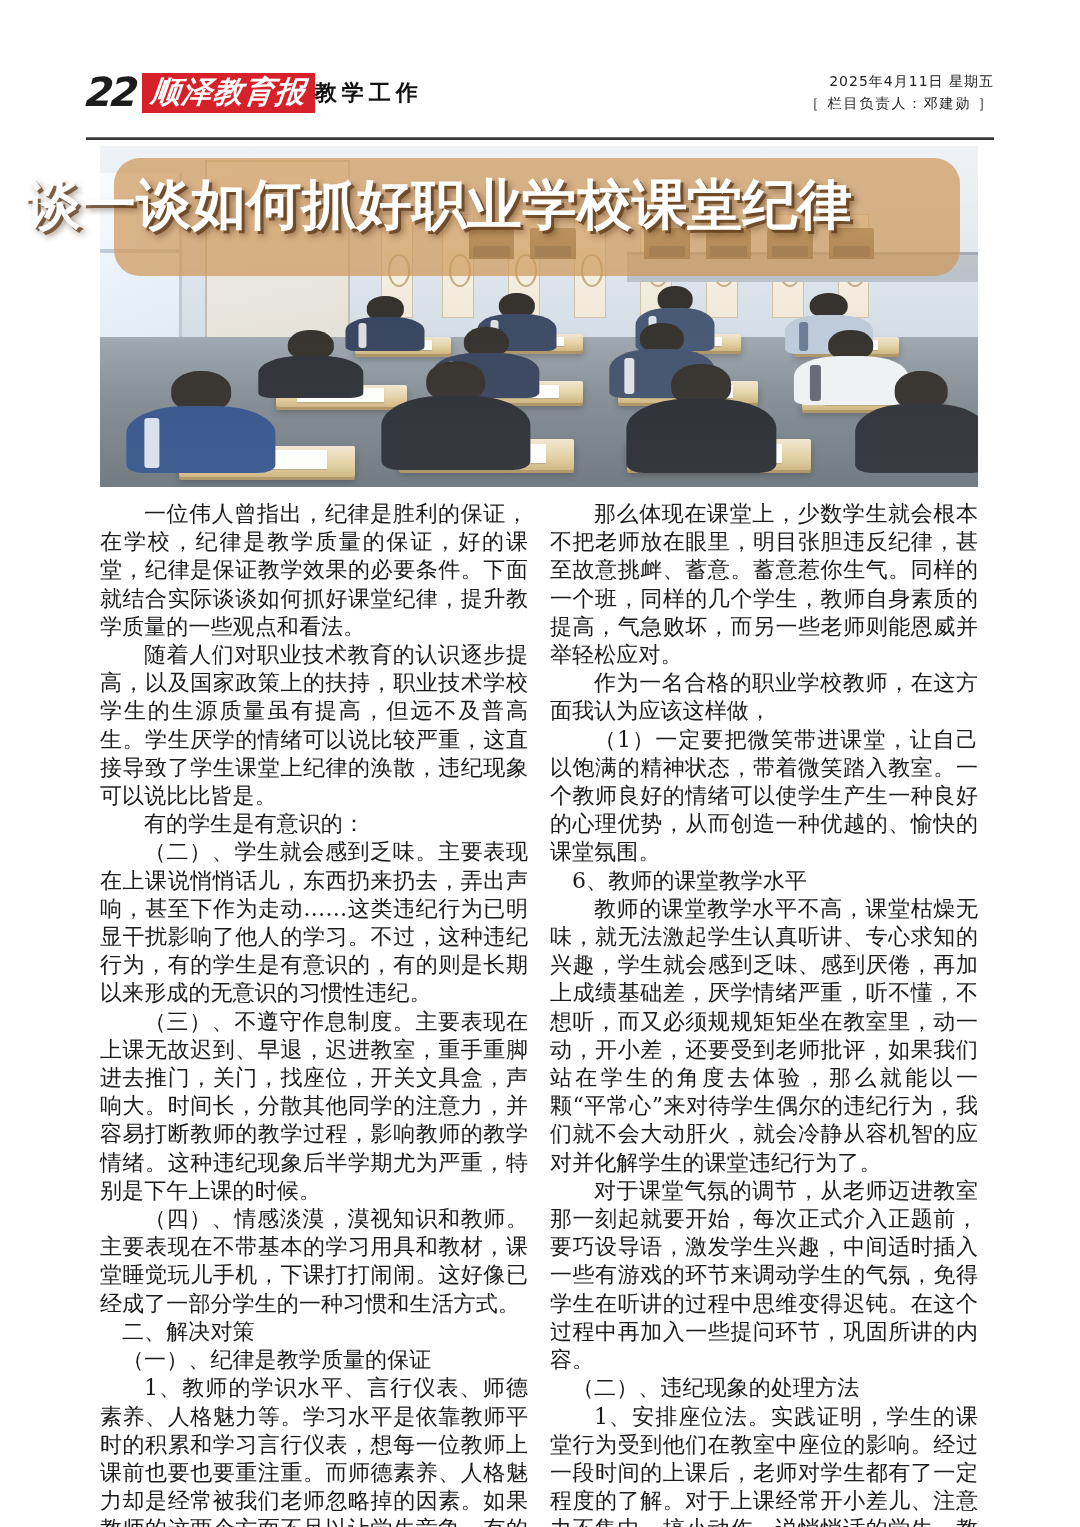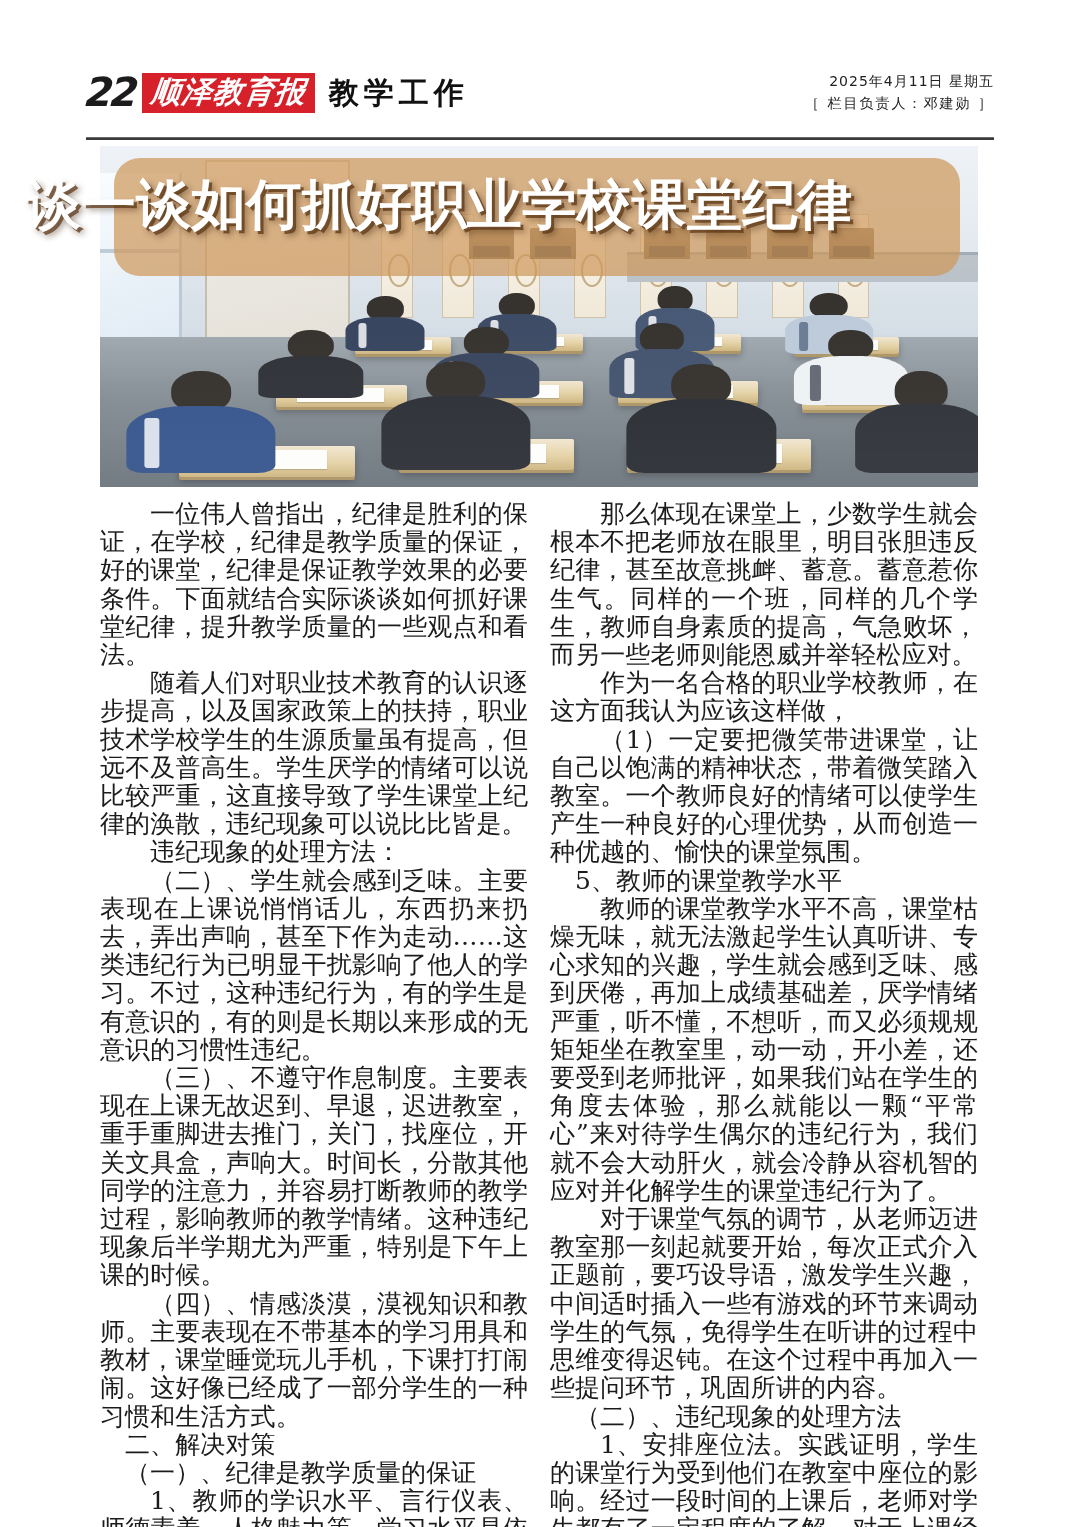--- a/index.html
+++ b/index.html
@@ -63,24 +63,24 @@
     font-family: "DejaVu Serif", serif;
     font-weight: bold;
     font-size: 30px;
     line-height: 32px;
     font-style: italic;
     letter-spacing: 1px;
     white-space: nowrap;
     transform: skewX(-6deg);
   }
   .section-title {
-    margin-left: 14px;
+    margin-left: 0;
     font-family: "DejaVu Sans", sans-serif;
     font-weight: bold;
-    font-size: 30px;
+    font-size: 22px;
     line-height: 34px;
     letter-spacing: 5px;
     color: #111;
     white-space: nowrap;
   }
   .mast-right {
     position: absolute;
     right: 0;
     top: 4px;
     text-align: right;
@@ -233,21 +233,21 @@
     left: 100px;
     top: 500px;
     width: 878px;
     height: 930px;
     display: flex;
     gap: 22px;
   }
   .col {
     width: 428px;
     font-family: "DejaVu Serif", "Liberation Serif", serif;
-    font-size: 25px;
+    font-size: 22px;
     line-height: 28.2px;
     color: #1b1b1b;
     text-align: justify;
     text-justify: inter-character;
     letter-spacing: 0.1px;
   }
   .col p {
     margin: 0;
     text-indent: 2em;
   }
@@ -406,33 +406,33 @@
 
     <div class="headline-band"></div>
   </div>
 
   <div class="headline">谈一谈如何抓好职业学校课堂纪律</div>
 
   <div class="columns">
     <div class="col" id="left-col">
         <p>一位伟人曾指出，纪律是胜利的保证，在学校，纪律是教学质量的保证，好的课堂，纪律是保证教学效果的必要条件。下面就结合实际谈谈如何抓好课堂纪律，提升教学质量的一些观点和看法。</p>
         <p>随着人们对职业技术教育的认识逐步提高，以及国家政策上的扶持，职业技术学校学生的生源质量虽有提高，但远不及普高生。学生厌学的情绪可以说比较严重，这直接导致了学生课堂上纪律的涣散，违纪现象可以说比比皆是。</p>
-        <p>违纪现象的处理方法：</p>
+        <p>有的学生是有意识的：</p>
         <p>（二）、学生就会感到乏味。主要表现在上课说悄悄话儿，东西扔来扔去，弄出声响，甚至下作为走动……这类违纪行为已明显干扰影响了他人的学习。不过，这种违纪行为，有的学生是有意识的，有的则是长期以来形成的无意识的习惯性违纪。</p>
         <p>（三）、不遵守作息制度。主要表现在上课无故迟到、早退，迟进教室，重手重脚进去推门，关门，找座位，开关文具盒，声响大。时间长，分散其他同学的注意力，并容易打断教师的教学过程，影响教师的教学情绪。这种违纪现象后半学期尤为严重，特别是下午上课的时候。</p>
         <p>（四）、情感淡漠，漠视知识和教师。主要表现在不带基本的学习用具和教材，课堂睡觉玩儿手机，下课打打闹闹。这好像已经成了一部分学生的一种习惯和生活方式。</p>
         <p class="indent1">二、解决对策</p>
         <p class="indent1">（一）、纪律是教学质量的保证</p>
         <p>1、教师的学识水平、言行仪表、师德素养、人格魅力等。学习水平是依靠教师平时的积累和学习言行仪表，想每一位教师上课前也要也要重注重。而师德素养、人格魅力却是经常被我们老师忽略掉的因素。如果教师的这两个方面不足以让学生竞争，有的甚至让学生瞧不起，</p>
       </div>
     <div class="col" id="right-col">
         <p>那么体现在课堂上，少数学生就会根本不把老师放在眼里，明目张胆违反纪律，甚至故意挑衅、蓄意。蓄意惹你生气。同样的一个班，同样的几个学生，教师自身素质的提高，气急败坏，而另一些老师则能恩威并举轻松应对。</p>
         <p>作为一名合格的职业学校教师，在这方面我认为应该这样做，</p>
         <p>（1）一定要把微笑带进课堂，让自己以饱满的精神状态，带着微笑踏入教室。一个教师良好的情绪可以使学生产生一种良好的心理优势，从而创造一种优越的、愉快的课堂氛围。</p>
-        <p class="indent1">5、教师的课堂教学水平</p>
+        <p class="indent1">6、教师的课堂教学水平</p>
         <p>教师的课堂教学水平不高，课堂枯燥无味，就无法激起学生认真听讲、专心求知的兴趣，学生就会感到乏味、感到厌倦，再加上成绩基础差，厌学情绪严重，听不懂，不想听，而又必须规规矩矩坐在教室里，动一动，开小差，还要受到老师批评，如果我们站在学生的角度去体验，那么就能以一颗“平常心”来对待学生偶尔的违纪行为，我们就不会大动肝火，就会冷静从容机智的应对并化解学生的课堂违纪行为了。</p>
         <p>对于课堂气氛的调节，从老师迈进教室那一刻起就要开始，每次正式介入正题前，要巧设导语，激发学生兴趣，中间适时插入一些有游戏的环节来调动学生的气氛，免得学生在听讲的过程中思维变得迟钝。在这个过程中再加入一些提问环节，巩固所讲的内容。</p>
         <p class="indent1">（二）、违纪现象的处理方法</p>
         <p>1、安排座位法。实践证明，学生的课堂行为受到他们在教室中座位的影响。经过一段时间的上课后，老师对学生都有了一定程度的了解。对于上课经常开小差儿、注意力不集中，搞小动作、说悄悄话的学生，教师就可以让他坐到一个恰当的地方，比如靠近教室的第一排或</p>
       </div>
   </div>
 
 </div>
 
 </body></html>

